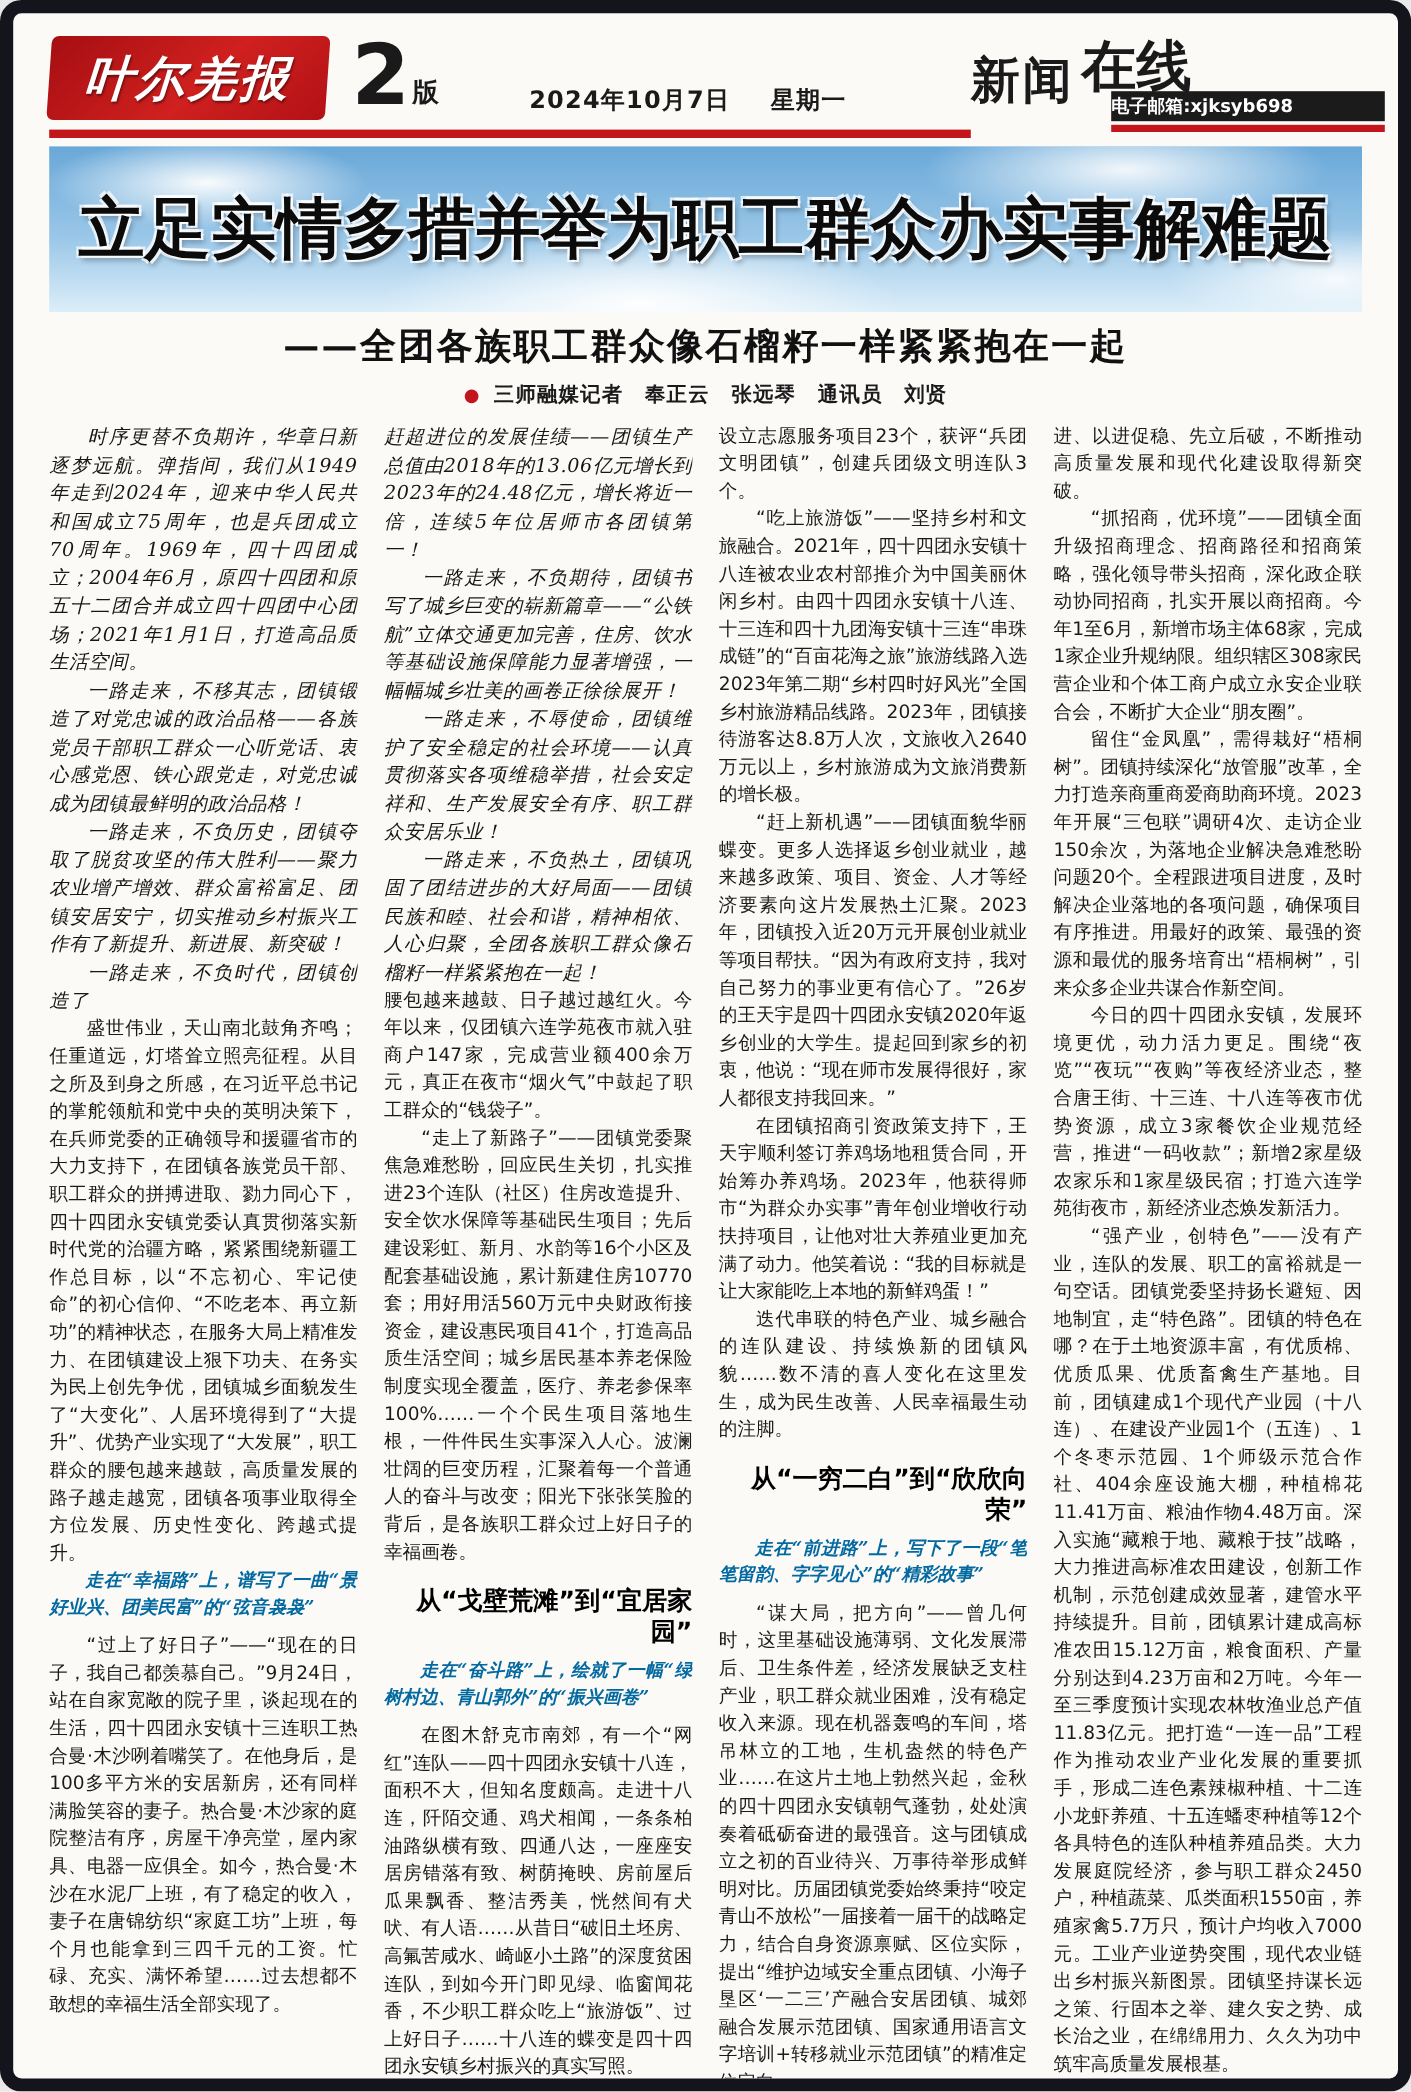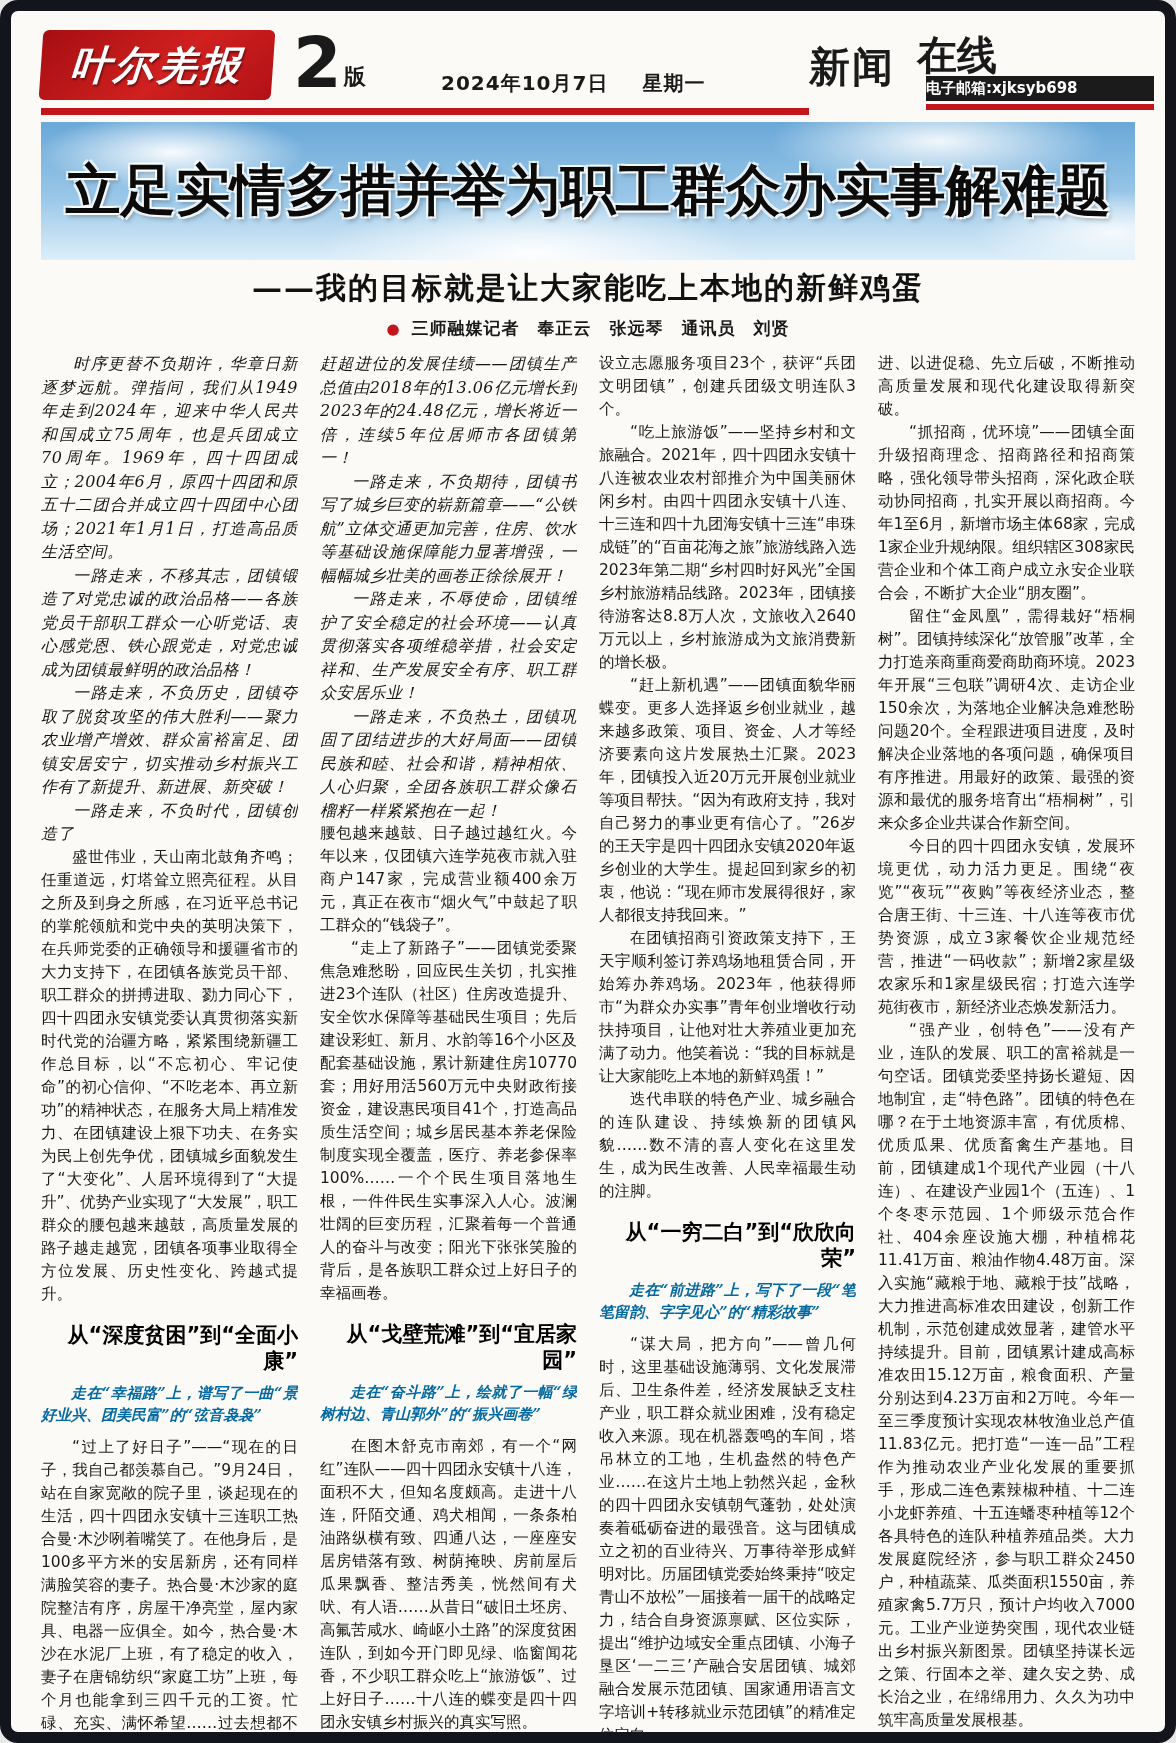--- a/index.html
+++ b/index.html
@@ -34,22 +34,22 @@
   .pagenum{position:absolute;left:252px;top:6px;display:flex;align-items:flex-end;}
   .pagenum .num{font-size:70px;line-height:70px;font-weight:900;}
   .pagenum .ban{font-size:22px;font-weight:700;margin-left:2px;margin-bottom:6px;}
   .dateline{position:absolute;left:400px;top:48px;font-size:20px;font-weight:700;letter-spacing:1px;}
   .dateline .wd{margin-left:26px;}
   .sec-title{
     position:absolute;right:240px;top:14px;
     font-size:41px;line-height:62px;font-weight:900;letter-spacing:2px;
   }
   .sec-sub{
-    position:absolute;right:12px;top:16px;width:206px;
-    font-family:"DejaVu Serif",serif;font-weight:900;font-size:40px;line-height:34px;margin-left:41px;
+    position:absolute;right:28px;top:16px;width:206px;
+    font-family:"DejaVu Serif",serif;font-weight:900;font-size:46px;line-height:34px;margin-left:41px;
   }
   .email-bar{
     position:absolute;right:-19px;top:54px;width:228px;height:25px;
     background:var(--bar_black,#1b1b1b);color:#fff;
     font-size:15px;font-weight:700;line-height:25px;box-sizing:border-box;
     white-space:nowrap;overflow:hidden;
   }
   .rule-left{position:absolute;left:0;top:86px;width:768px;height:7px;background:var(--accent_red,#c3151c);}
   .rule-right{position:absolute;right:-19px;top:82px;width:228px;height:6px;background:var(--accent_red,#c3151c);}
 
@@ -125,35 +125,34 @@
       <div class="sec-sub">在线</div>
       <div class="email-bar">电子邮箱:xjksyb698</div>
       <div class="rule-left"></div>
       <div class="rule-right"></div>
     </div>
 
     <div class="banner">
       <div class="headline">立足实情多措并举为职工群众办实事解难题</div>
     </div>
 
-    <div class="subtitle">——我的目标就是让大家能吃上本地的新鲜鸡蛋</div>
+    <div class="subtitle">——全团各族职工群众像石榴籽一样紧紧抱在一起</div>
 
     <div class="byline">
       <span class="dot">●</span>
       <span>三师融媒记者　奉正云　张远琴　通讯员　刘贤</span>
     </div>
 
     <div class="columns">
       <section class="col">
           <p class="blk kai">时序更替不负期许，华章日新逐梦远航。弹指间，我们从1949年走到2024年，迎来中华人民共和国成立75周年，也是兵团成立70周年。1969年，四十四团成立；2004年6月，原四十四团和原五十二团合并成立四十四团中心团场；2021年1月1日，打造高品质生活空间。</p>
           <p class="blk kai">一路走来，不移其志，团镇锻造了对党忠诚的政治品格——各族党员干部职工群众一心听党话、衷心感党恩、铁心跟党走，对党忠诚成为团镇最鲜明的政治品格！</p>
           <p class="blk kai">一路走来，不负历史，团镇夺取了脱贫攻坚的伟大胜利——聚力农业增产增效、群众富裕富足、团镇安居安宁，切实推动乡村振兴工作有了新提升、新进展、新突破！</p>
           <p class="blk kai">一路走来，不负时代，团镇创造了</p>
           <p class="blk song">盛世伟业，天山南北鼓角齐鸣；任重道远，灯塔耸立照亮征程。从目之所及到身之所感，在习近平总书记的掌舵领航和党中央的英明决策下，在兵师党委的正确领导和援疆省市的大力支持下，在团镇各族党员干部、职工群众的拼搏进取、勠力同心下，四十四团永安镇党委认真贯彻落实新时代党的治疆方略，紧紧围绕新疆工作总目标，以“不忘初心、牢记使命”的初心信仰、“不吃老本、再立新功”的精神状态，在服务大局上精准发力、在团镇建设上狠下功夫、在务实为民上创先争优，团镇城乡面貌发生了“大变化”、人居环境得到了“大提升”、优势产业实现了“大发展”，职工群众的腰包越来越鼓，高质量发展的路子越走越宽，团镇各项事业取得全方位发展、历史性变化、跨越式提升。</p>
-          <h3 class="blk heading">从“深度贫困”到“全面小康”</h3>
           <p class="blk subhead">走在“幸福路”上，谱写了一曲“景好业兴、团美民富”的“弦音袅袅”</p>
           <p class="blk song">“过上了好日子”——“现在的日子，我自己都羡慕自己。”9月24日，站在自家宽敞的院子里，谈起现在的生活，四十四团永安镇十三连职工热合曼·木沙咧着嘴笑了。在他身后，是100多平方米的安居新房，还有同样满脸笑容的妻子。热合曼·木沙家的庭院整洁有序，房屋干净亮堂，屋内家具、电器一应俱全。如今，热合曼·木沙在水泥厂上班，有了稳定的收入，妻子在唐锦纺织“家庭工坊”上班，每个月也能拿到三四千元的工资。忙碌、充实、满怀希望……过去想都不敢想的幸福生活全部实现了。</p>
         </section>
       <section class="col">
           <p class="blk kai-cont">赶超进位的发展佳绩——团镇生产总值由2018年的13.06亿元增长到2023年的24.48亿元，增长将近一倍，连续5年位居师市各团镇第一！</p>
           <p class="blk kai">一路走来，不负期待，团镇书写了城乡巨变的崭新篇章——“公铁航”立体交通更加完善，住房、饮水等基础设施保障能力显著增强，一幅幅城乡壮美的画卷正徐徐展开！</p>
           <p class="blk kai">一路走来，不辱使命，团镇维护了安全稳定的社会环境——认真贯彻落实各项维稳举措，社会安定祥和、生产发展安全有序、职工群众安居乐业！</p>
           <p class="blk kai">一路走来，不负热土，团镇巩固了团结进步的大好局面——团镇民族和睦、社会和谐，精神相依、人心归聚，全团各族职工群众像石榴籽一样紧紧抱在一起！</p>
           <p class="blk song-cont">腰包越来越鼓、日子越过越红火。今年以来，仅团镇六连学苑夜市就入驻商户147家，完成营业额400余万元，真正在夜市“烟火气”中鼓起了职工群众的“钱袋子”。</p>
           <p class="blk song">“走上了新路子”——团镇党委聚焦急难愁盼，回应民生关切，扎实推进23个连队（社区）住房改造提升、安全饮水保障等基础民生项目；先后建设彩虹、新月、水韵等16个小区及配套基础设施，累计新建住房10770套；用好用活560万元中央财政衔接资金，建设惠民项目41个，打造高品质生活空间；城乡居民基本养老保险制度实现全覆盖，医疗、养老参保率100%……一个个民生项目落地生根，一件件民生实事深入人心。波澜壮阔的巨变历程，汇聚着每一个普通人的奋斗与改变；阳光下张张笑脸的背后，是各族职工群众过上好日子的幸福画卷。</p>

